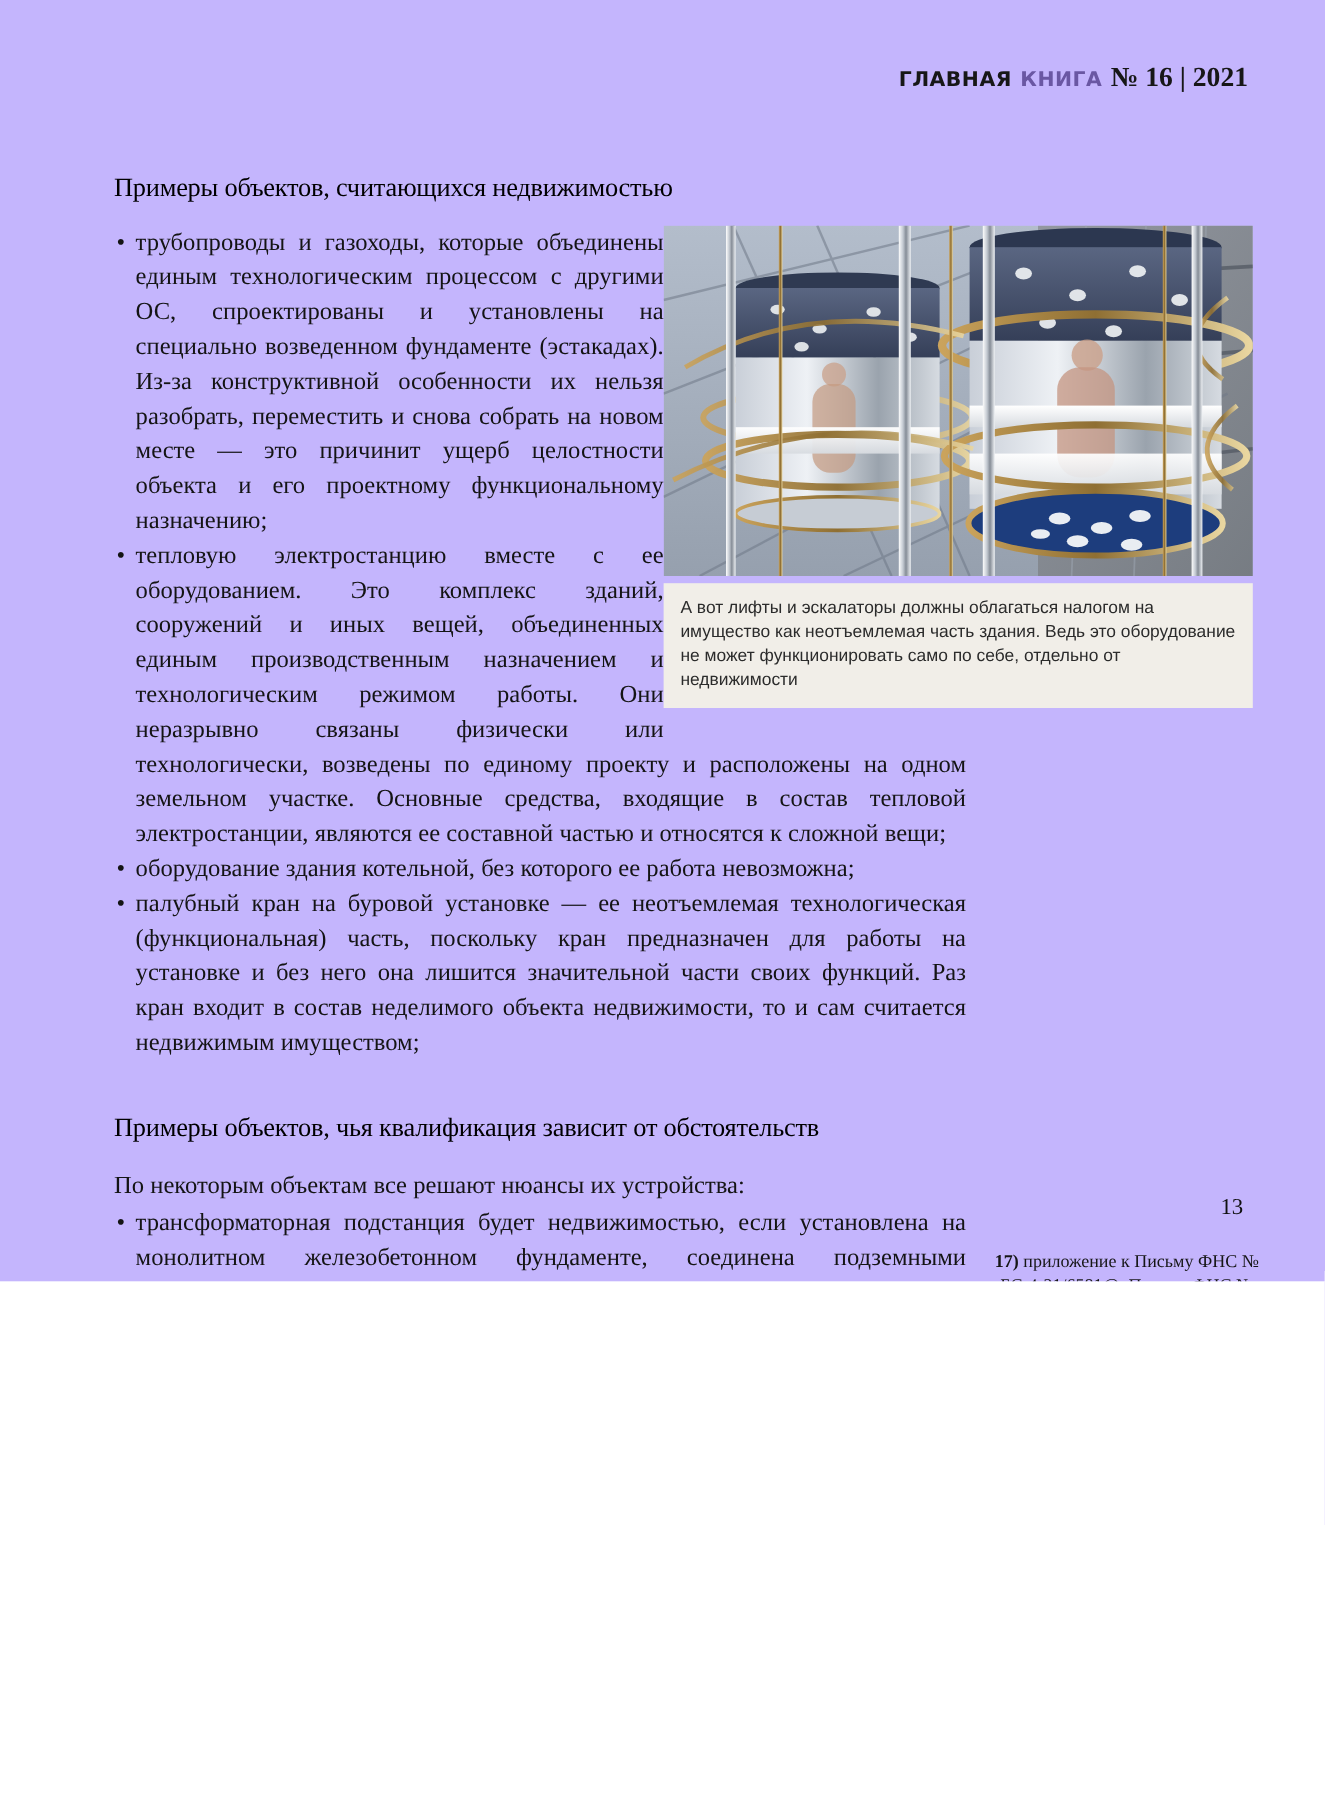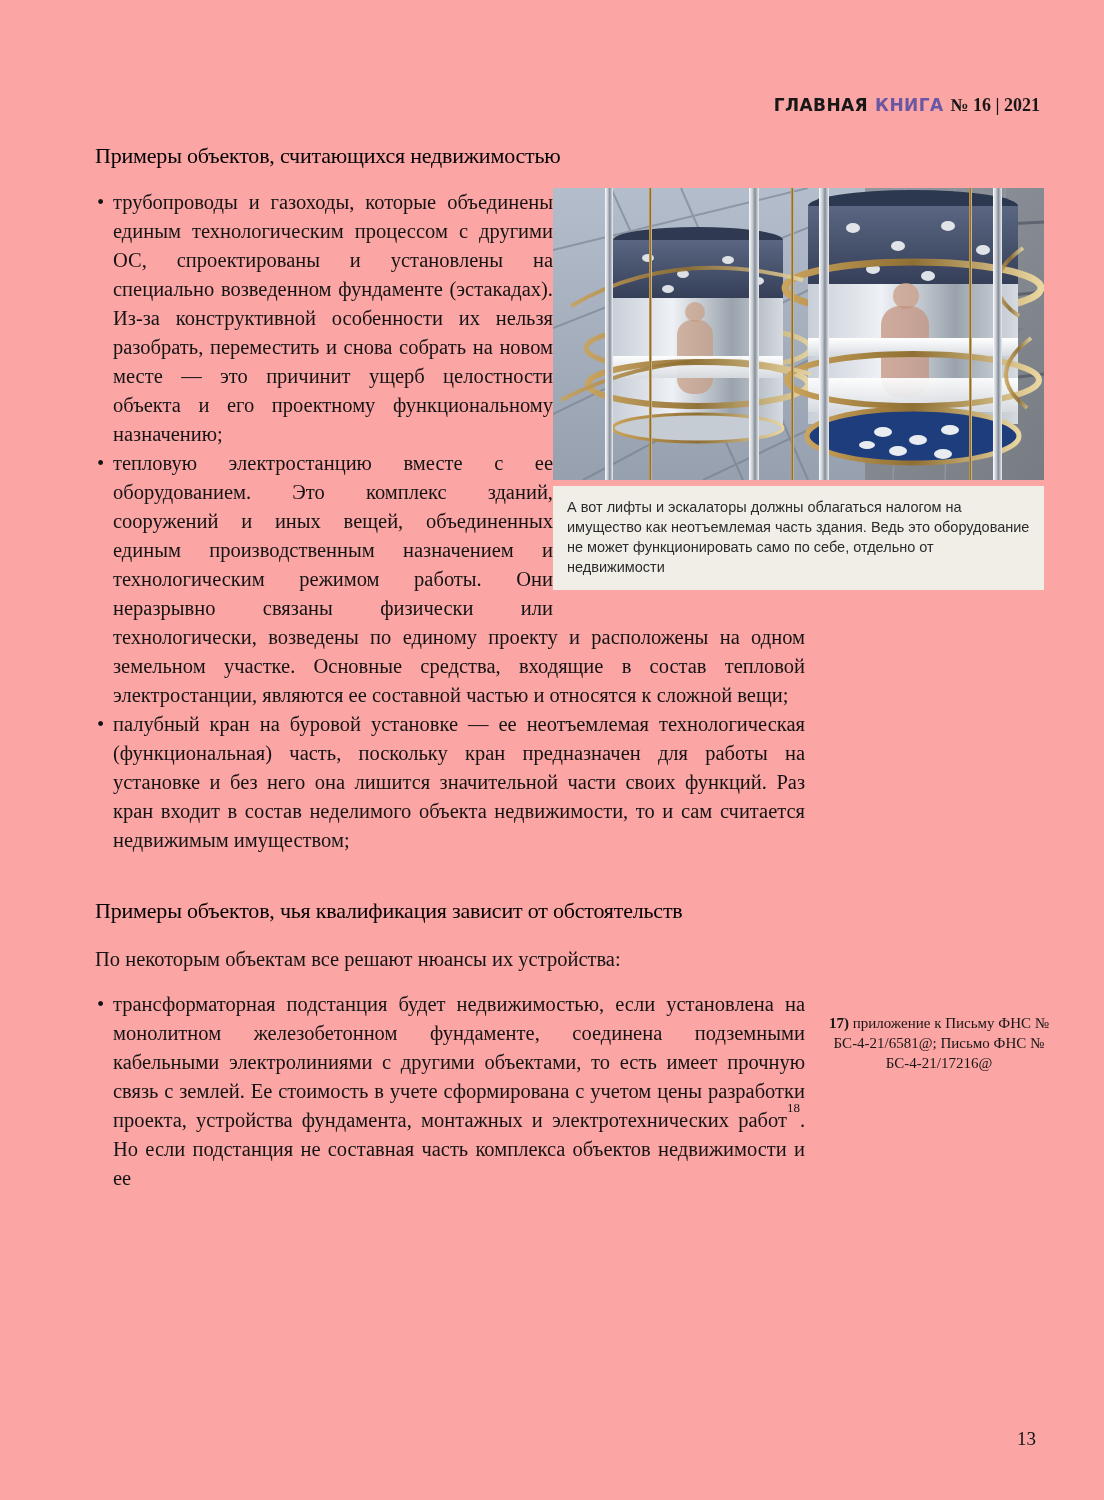--- a/index.html
+++ b/index.html
@@ -1,35 +1,35 @@
 <!DOCTYPE html>
 <html lang="ru"><head>
 <meta charset="utf-8">
 <style>
   * { margin:0; padding:0; box-sizing:border-box; }
   html,body { background:#ffffff; }
   .page {
-    position:relative; width:1104px; height:1500px; background:#fca5a5;
+    position:relative; width:1104px; height:1068px; background:#c4b5fd;
     font-family:"Liberation Serif","DejaVu Serif",serif; color:#161616;
     overflow:hidden;
   }
 
   
   .masthead {
     position:absolute; top:52px; right:64px;
     display:flex; align-items:baseline; gap:7px; white-space:nowrap;
   }
   .brand-black, .brand-accent {
     font-family:"DejaVu Sans","Liberation Sans",sans-serif;
     font-weight:bold; font-size:17px; letter-spacing:.4px; color:#171717;
   }
   .brand-accent { color:#6a57a3; }
   .issue {
     font-family:"Liberation Serif","DejaVu Serif",serif;
-    font-weight:bold; font-size:18px; color:#171717;margin-top:43px;
+    font-weight:bold; font-size:23px; color:#171717;
   }
 
   
   .content { position:absolute; left:95px; top:138px; width:710px; }
   h1.sec-title {
     font-size:22px; line-height:35px; font-weight:normal; color:#000;
     letter-spacing:-0.2px; max-width:580px; margin-bottom:15px;
   }
   h1.sec-title.wide { max-width:665px; }
 
@@ -51,21 +51,21 @@
   .caption {
     margin-top:6px; background:#f1eee8; padding:11px 14px 13px 14px;
     font-family:"Liberation Sans","DejaVu Sans",sans-serif;
     font-size:14.5px; line-height:20px; color:#2b2b2b; text-align:left;
     hyphens:auto; -webkit-hyphens:auto;
   }
 
   
   .section2 { position:relative; margin-top:38px; clear:none; }
   .section2 h1.sec-title { margin-bottom:17px; }
-  .section2 .intro { margin-bottom:16px; }
+  .section2 .intro { margin-bottom:2px; }
 
   .footnotes {
     position:absolute; left:730px; top:120px; width:228px;
     font-size:15px; line-height:20px; text-align:center; color:#161616;
   }
   .footnote { margin-bottom:9px; }
   .footnote b { font-weight:bold; }
 
   .pageno {
     position:absolute; right:68px; bottom:50px;
@@ -213,20 +213,21 @@
           <rect x="416" y="0" width="3" height="292" fill="url(#gGold)"></rect>
         </g>
       </svg>
       <div class="caption">А вот лифты и эскалаторы должны облагаться налогом на имущество как неотъемлемая часть здания. Ведь это оборудование не может функционировать само по себе, отдельно от недвижимости</div>
     </aside>
 
 
     <div class="bullets">
       <div class="bullet"><span>трубопроводы и газоходы, которые объединены единым технологическим процессом с другими ОС, спроектированы и установлены на специально возведенном фундаменте (эстакадах). Из-за конструктивной особенности их нельзя разобрать, переместить и снова собрать на новом месте — это причинит ущерб целостности объекта и его проектному функциональному назначению;</span></div>
       <div class="bullet"><span>тепловую электростанцию вместе с ее оборудованием. Это комплекс зданий, сооружений и иных вещей, объединенных единым производственным назначением и технологическим режимом работы. Они неразрывно связаны физически или технологически, возведены по единому проекту и расположены на одном земельном участке. Основные средства, входящие в состав тепловой электростанции, являются ее составной частью и относятся к сложной вещи;</span></div>
+      <div class="bullet"><span>оборудование здания котельной, без которого ее работа невозможна;</span></div>
       <div class="bullet"><span>палубный кран на буровой установке — ее неотъемлемая технологическая (функциональная) часть, поскольку кран предназначен для работы на установке и без него она лишится значительной части своих функций. Раз кран входит в состав неделимого объекта недвижимости, то и сам считается недвижимым имуществом;</span></div>
     </div>
 
     <section class="section2">
       <h1 class="sec-title wide">Примеры объектов, чья квалификация зависит от обстоятельств</h1>
       <p class="intro">По некоторым объектам все решают нюансы их устройства:</p>
       <div class="bullet"><span>трансформаторная подстанция будет недвижимостью, если установлена на монолитном железобетонном фундаменте, соединена подземными кабельными электролиниями с другими объектами, то есть имеет прочную связь с землей. Ее стоимость в учете сформирована с учетом цены разработки проекта, устройства фундамента, монтажных и электротехнических работ</span><sup class="fref">18</sup><span>. Но если подстанция не составная часть комплекса объектов недвижимости и ее</span></div>
 
       <aside class="footnotes">
         <p class="footnote"><b>17)</b> <span>приложение к Письму ФНС № БС-4-21/6581@; Письмо ФНС № БС-4-21/17216@</span></p>

